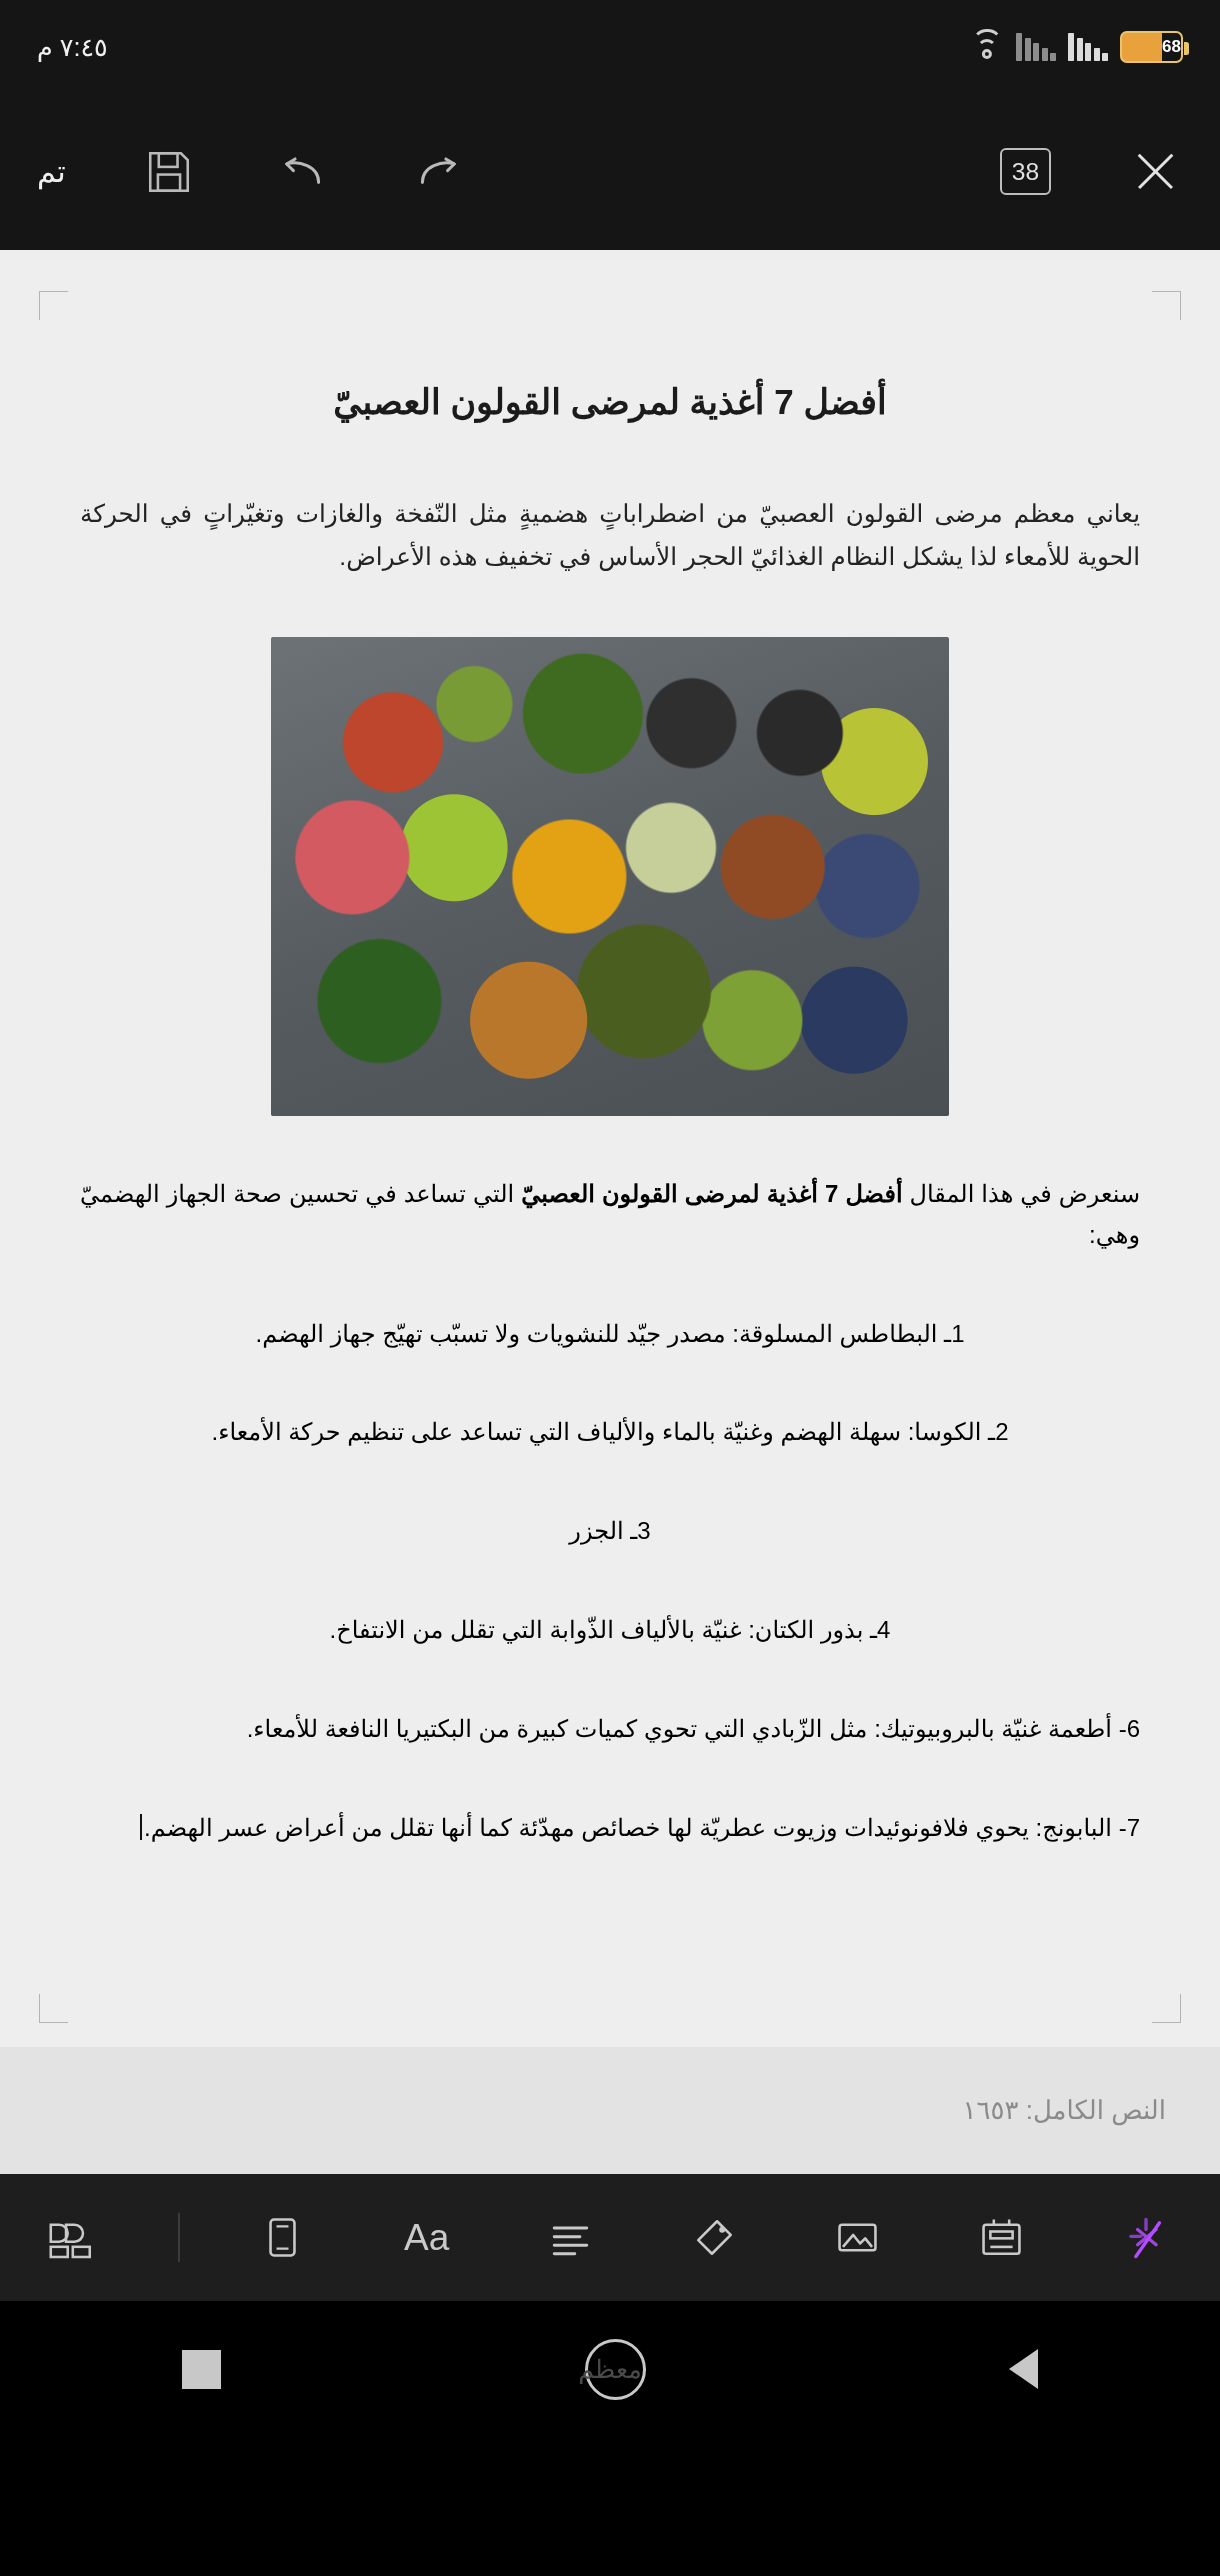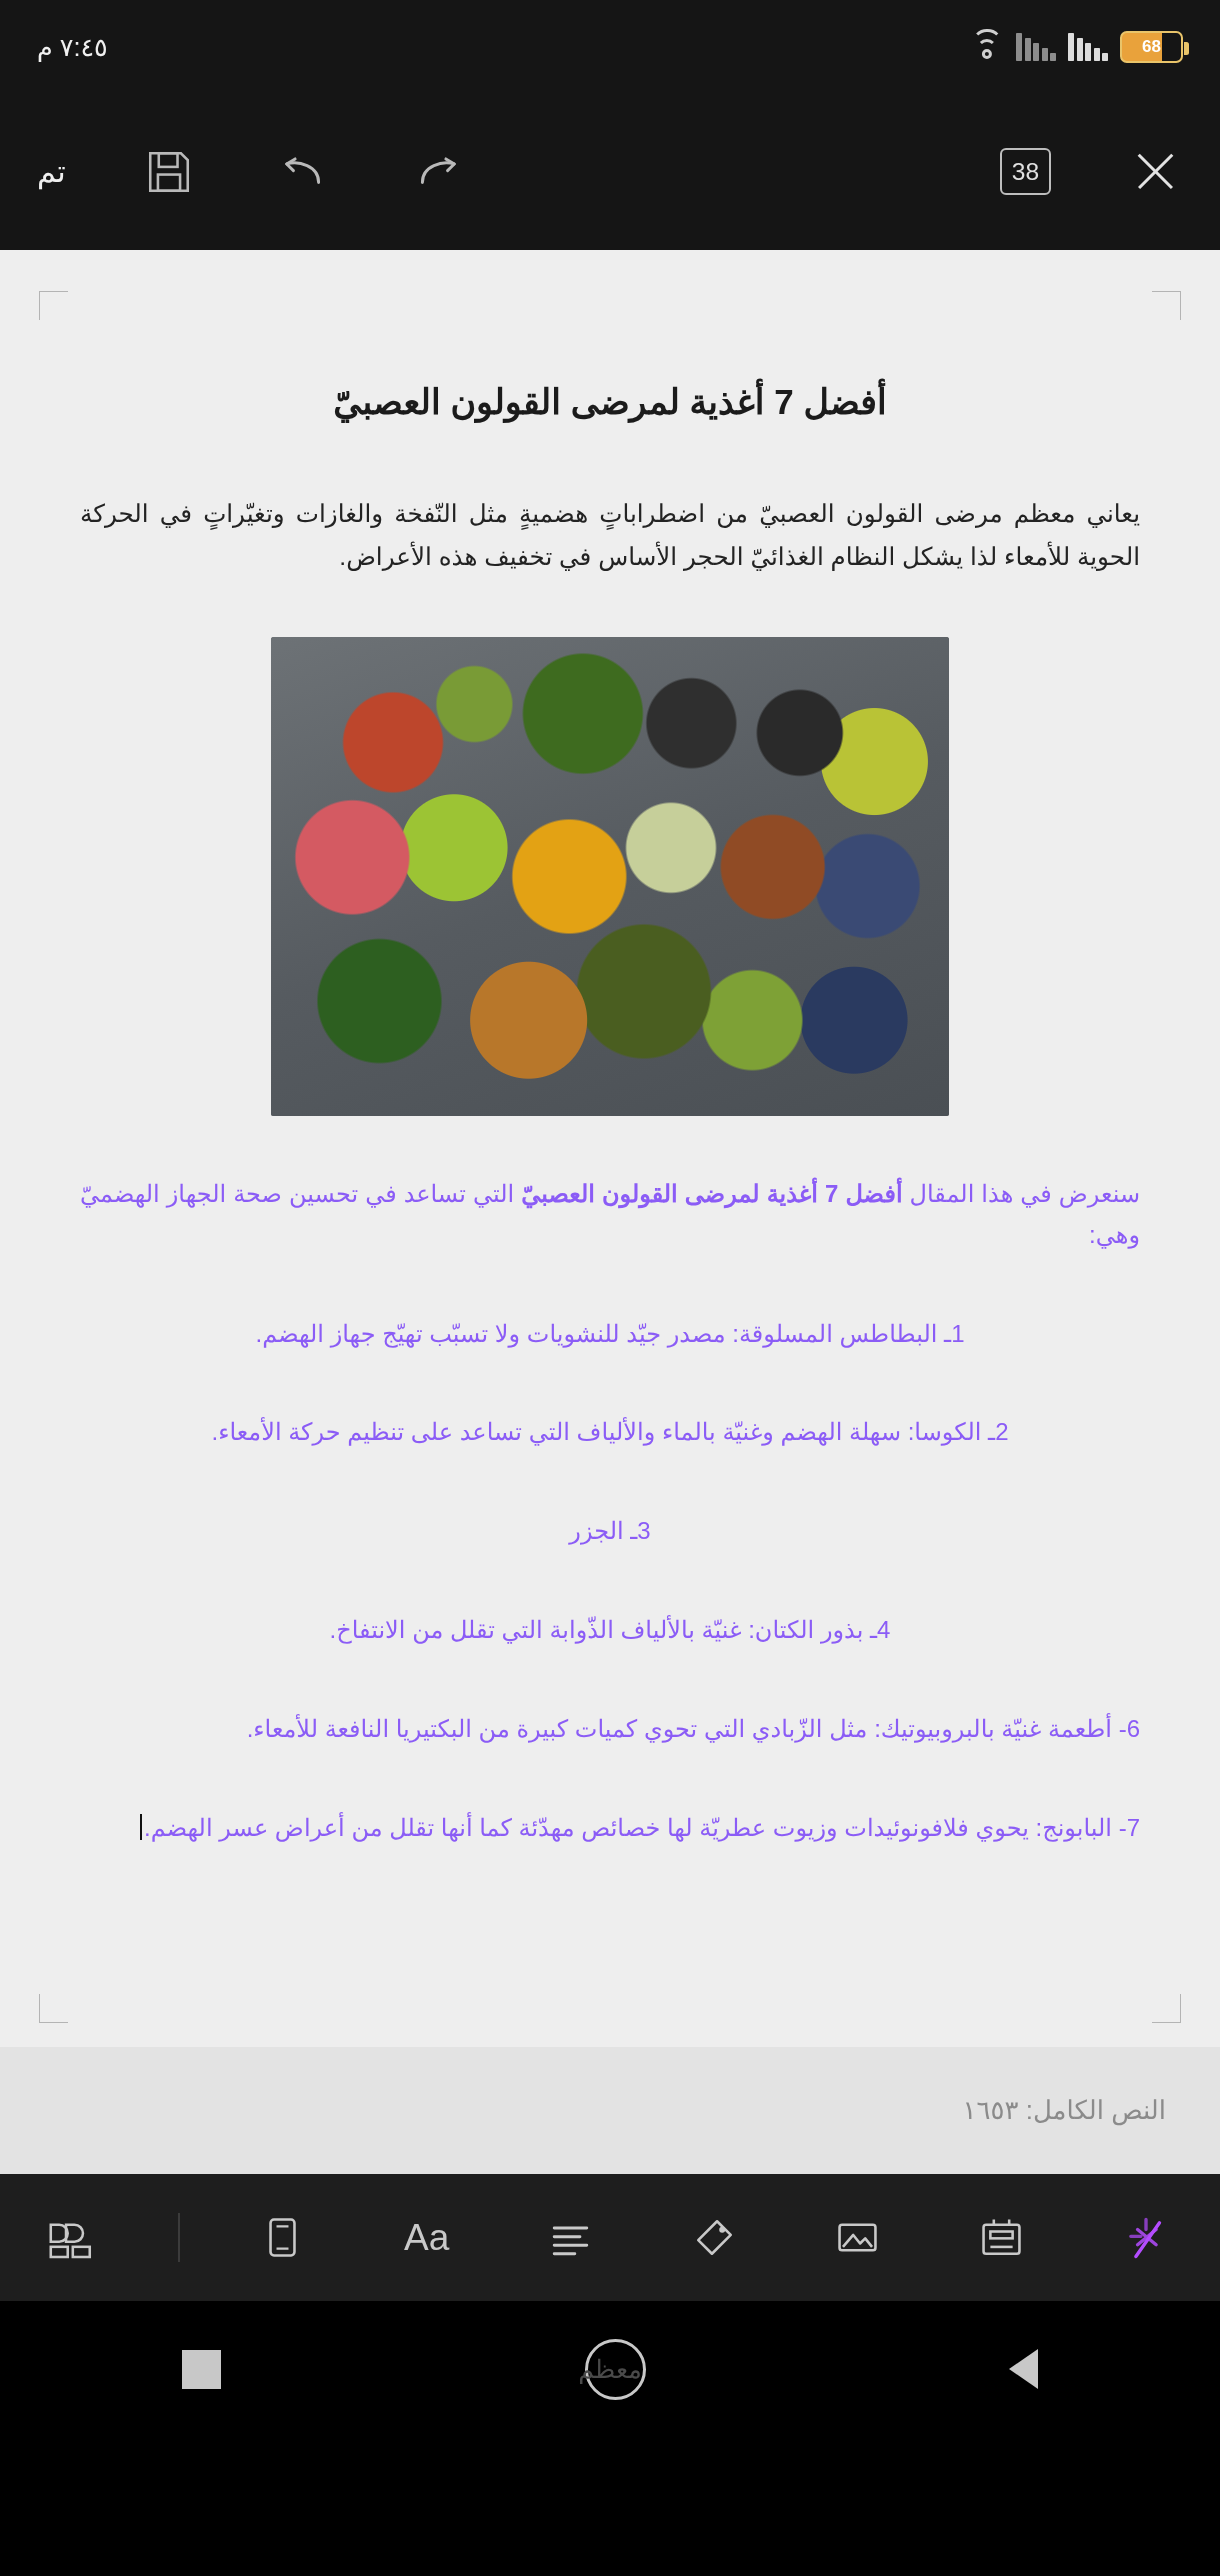--- a/index.html
+++ b/index.html
@@ -20,21 +20,21 @@
     justify-content: space-between;
     padding: 0 37px;
     color: #e8e8e8;
   }
   .status-left { display: flex; align-items: center; gap: 12px; }
   .battery {
     width: 63px; height: 32px;
     border: 2.5px solid #e9c46a;
     border-radius: 6.8px;
     position: relative;
-    display: flex; align-items: center; justify-content: center;
+    display: flex; align-items: center; justify-content: flex-start;
     background: linear-gradient(90deg,#e9a23b 0 68%, #151515 68% 100%);
   }
   .battery::after {
     content:"";
     position: absolute; right: -7.6px; top: 9.3px;
     width: 5.1px; height: 13.6px; background: #e9c46a; border-radius: 0 2.5px 2.5px 0;
   }
   .battery span { font-size: 17px; color: #fff; font-weight: bold; letter-spacing: 0; }
   .sig { display: flex; align-items: flex-end; gap: 2.5px; height: 29px; }
   .sig i { display: block; width: 6px; background: #dcdcdc; border-radius: 0.8px; }
@@ -150,21 +150,21 @@
       radial-gradient(circle at 55% 74%, #4b5e23 0 66px, transparent 68px),
       radial-gradient(circle at 71% 80%, #7fa03a 0 49px, transparent 51px),
       radial-gradient(circle at 86% 80%, #2b3a5e 0 53px, transparent 54px),
       linear-gradient(160deg,#6d7276 0%, #565b60 50%, #4a4f54 100%);
     filter: saturate(1.05);
   }
   .body-para {
     margin: 58px 17px 0 17px;
     font-size: 24px;
     line-height: 1.7;
-    color: #8b5cf6;
+    color: #000000;
     text-align: justify;
   }
   .body-para.center { text-align: center; }
   .body-para b { font-weight: bold; }
   .caret {
     display: inline-block; width: 2.5px; height: 25.4px;
     background: #111; vertical-align: -4.2px; margin-right: 1.7px;
   }
 
   

